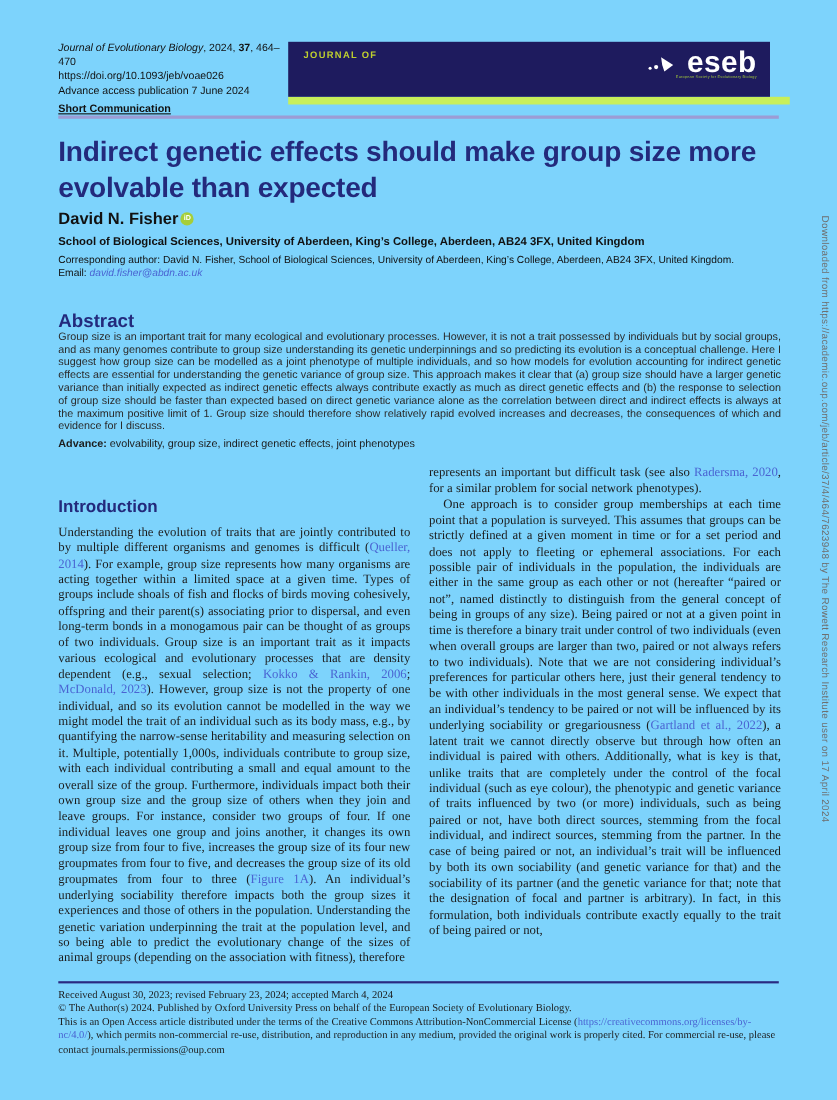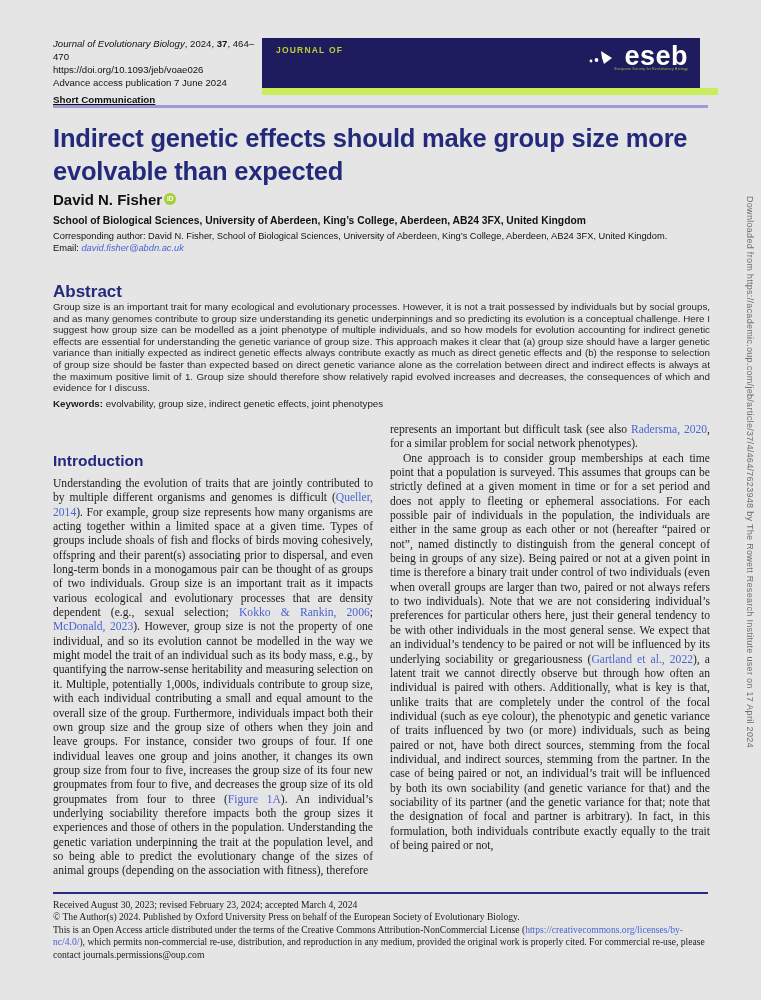--- a/index.html
+++ b/index.html
@@ -1,20 +1,20 @@
 <!DOCTYPE html>
 <html><head>
 <meta charset="utf-8">
 <style>
   * { margin:0; padding:0; box-sizing:border-box; }
   html,body { background:#ffffff; }
   .page {
     position:relative;
     width:761px; height:1000px;
-    background:#e5e5e5;
+    background:#7dd3fc;
     overflow:hidden;
     font-family:"Liberation Sans", sans-serif;
     color:#1c1c1c;
     padding-left:24px;
   }
   
   .header-meta {
     position:absolute; left:53px; top:37px; width:210px;
     font-size:9.6px; line-height:13px; color:#111;
   }
@@ -152,21 +152,21 @@
   </div>
   <div class="affiliation">School of Biological Sciences, University of Aberdeen, King’s College, Aberdeen, AB24 3FX, United Kingdom</div>
   <div class="corresponding">
     <span>Corresponding author: David N. Fisher, School of Biological Sciences, University of Aberdeen, King’s College, Aberdeen, AB24 3FX, United Kingdom.</span><br>
     <span>Email: </span><a class="link">david.fisher@abdn.ac.uk</a>
   </div>
 
   <h2 class="abstract-heading">Abstract</h2>
   <div class="abstract-text">Group size is an important trait for many ecological and evolutionary processes. However, it is not a trait possessed by individuals but by social groups, and as many genomes contribute to group size understanding its genetic underpinnings and so predicting its evolution is a conceptual challenge. Here I suggest how group size can be modelled as a joint phenotype of multiple individuals, and so how models for evolution accounting for indirect genetic effects are essential for understanding the genetic variance of group size. This approach makes it clear that (a) group size should have a larger genetic variance than initially expected as indirect genetic effects always contribute exactly as much as direct genetic effects and (b) the response to selection of group size should be faster than expected based on direct genetic variance alone as the correlation between direct and indirect effects is always at the maximum positive limit of 1. Group size should therefore show relatively rapid evolved increases and decreases, the consequences of which and evidence for I discuss.</div>
   <div class="keywords">
-    <span class="kw-label">Keywords: </span><span>evolvability, group size, indirect genetic effects, joint phenotypes</span>
+    <span class="kw-label">Advance: </span><span>evolvability, group size, indirect genetic effects, joint phenotypes</span>
   </div>
 
   <div class="columns">
     <div class="col">
       <h2 class="intro-heading">Introduction</h2>
       <p class="body-para"><span>Understanding the evolution of traits that are jointly contributed to by multiple different organisms and genomes is difficult (</span><span class="link">Queller, 2014</span><span>). For example, group size represents how many organisms are acting together within a limited space at a given time. Types of groups include shoals of fish and flocks of birds moving cohesively, offspring and their parent(s) associating prior to dispersal, and even long-term bonds in a monogamous pair can be thought of as groups of two individuals. Group size is an important trait as it impacts various ecological and evolutionary processes that are density dependent (e.g., sexual selection; </span><span class="link">Kokko &amp; Rankin, 2006</span><span>; </span><span class="link">McDonald, 2023</span><span>). However, group size is not the property of one individual, and so its evolution cannot be modelled in the way we might model the trait of an individual such as its body mass, e.g., by quantifying the narrow-sense heritability and measuring selection on it. Multiple, potentially 1,000s, individuals contribute to group size, with each individual contributing a small and equal amount to the overall size of the group. Furthermore, individuals impact both their own group size and the group size of others when they join and leave groups. For instance, consider two groups of four. If one individual leaves one group and joins another, it changes its own group size from four to five, increases the group size of its four new groupmates from four to five, and decreases the group size of its old groupmates from four to three (</span><span class="link">Figure 1A</span><span>). An individual’s underlying sociability therefore impacts both the group sizes it experiences and those of others in the population. Understanding the genetic variation underpinning the trait at the population level, and so being able to predict the evolutionary change of the sizes of animal groups (depending on the association with fitness), therefore</span></p>
     </div>
     <div class="col">
       <p class="body-para"><span>represents an important but difficult task (see also </span><span class="link">Radersma, 2020</span><span>, for a similar problem for social network phenotypes).</span></p>
       <p class="body-para indent"><span>One approach is to consider group memberships at each time point that a population is surveyed. This assumes that groups can be strictly defined at a given moment in time or for a set period and does not apply to fleeting or ephemeral associations. For each possible pair of individuals in the population, the individuals are either in the same group as each other or not (hereafter “paired or not”, named distinctly to distinguish from the general concept of being in groups of any size). Being paired or not at a given point in time is therefore a binary trait under control of two individuals (even when overall groups are larger than two, paired or not always refers to two individuals). Note that we are not considering individual’s preferences for particular others here, just their general tendency to be with other individuals in the most general sense. We expect that an individual’s tendency to be paired or not will be influenced by its underlying sociability or gregariousness (</span><span class="link">Gartland et al., 2022</span><span>), a latent trait we cannot directly observe but through how often an individual is paired with others. Additionally, what is key is that, unlike traits that are completely under the control of the focal individual (such as eye colour), the phenotypic and genetic variance of traits influenced by two (or more) individuals, such as being paired or not, have both direct sources, stemming from the focal individual, and indirect sources, stemming from the partner. In the case of being paired or not, an individual’s trait will be influenced by both its own sociability (and genetic variance for that) and the sociability of its partner (and the genetic variance for that; note that the designation of focal and partner is arbitrary). In fact, in this formulation, both individuals contribute exactly equally to the trait of being paired or not,</span></p>

